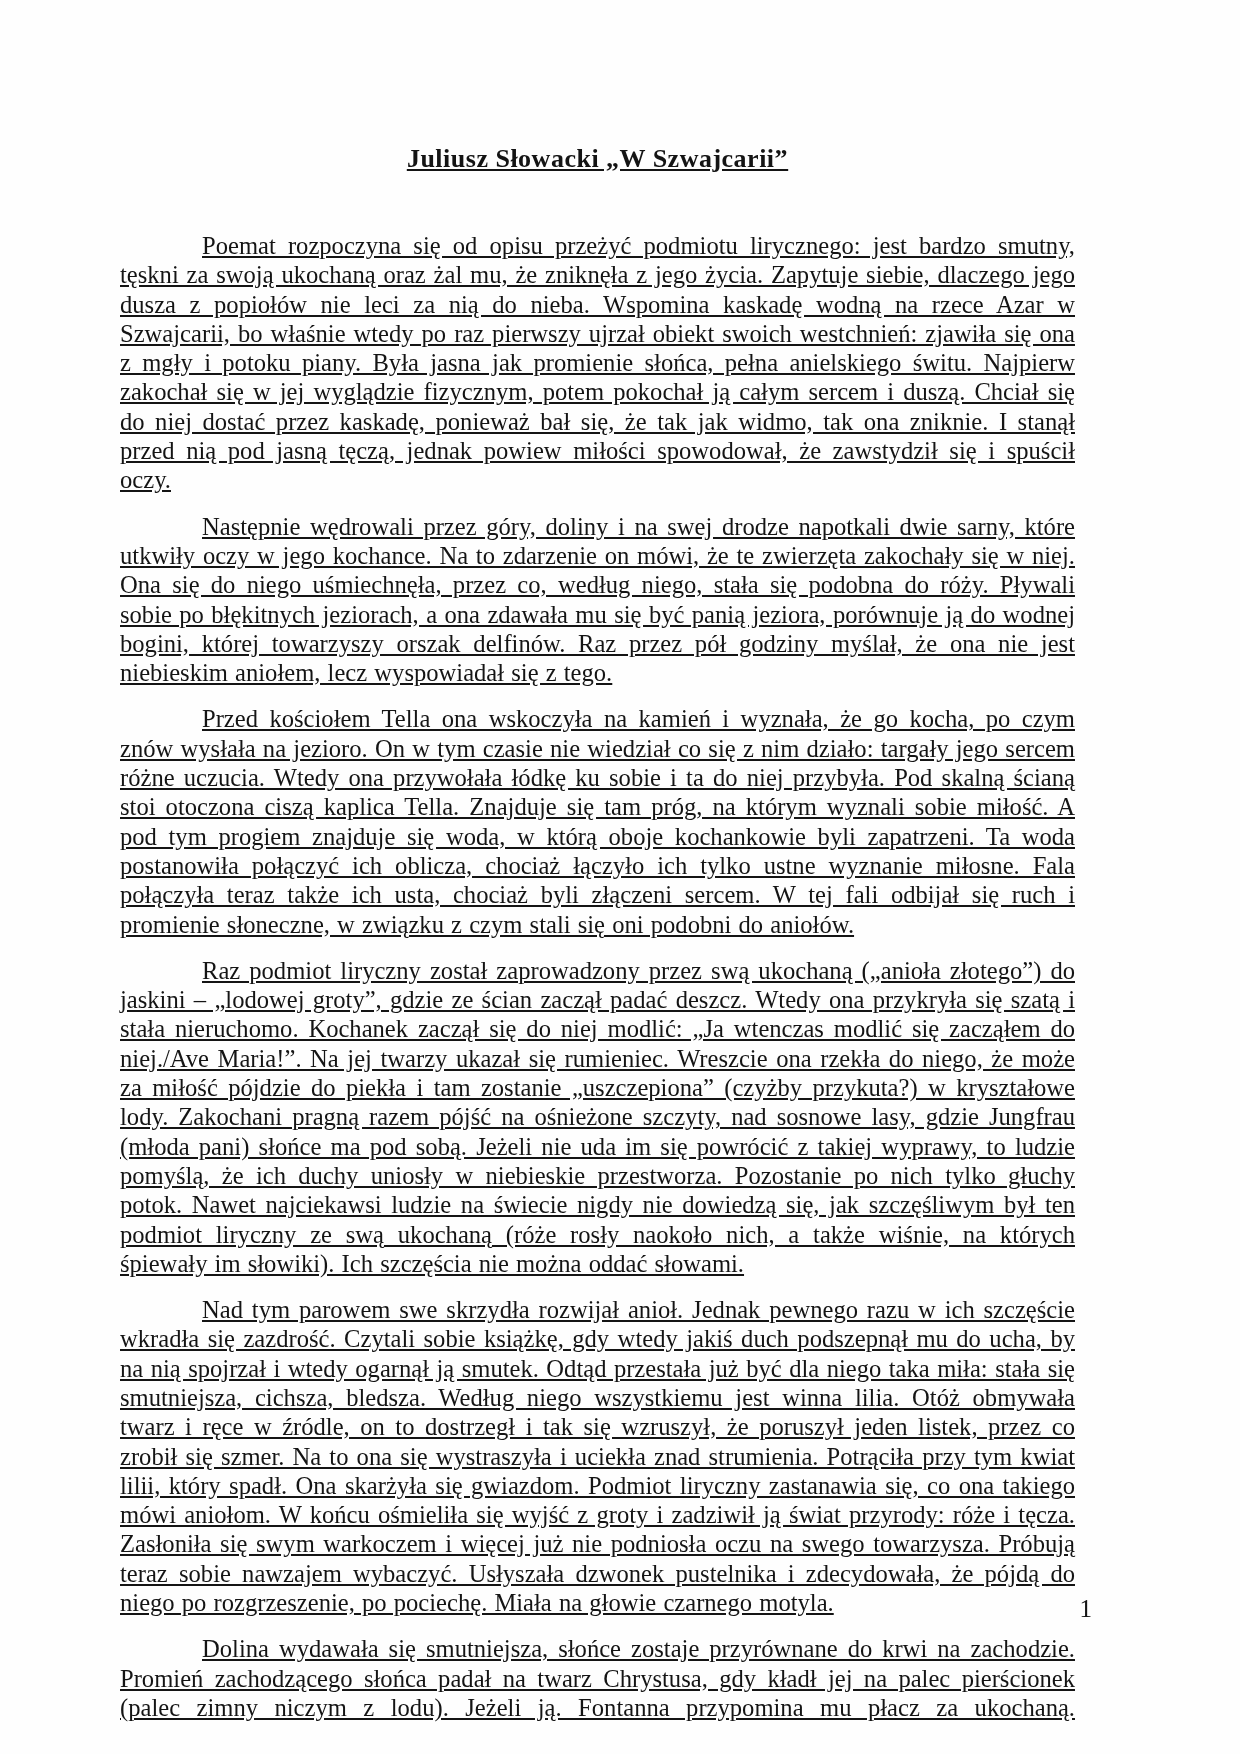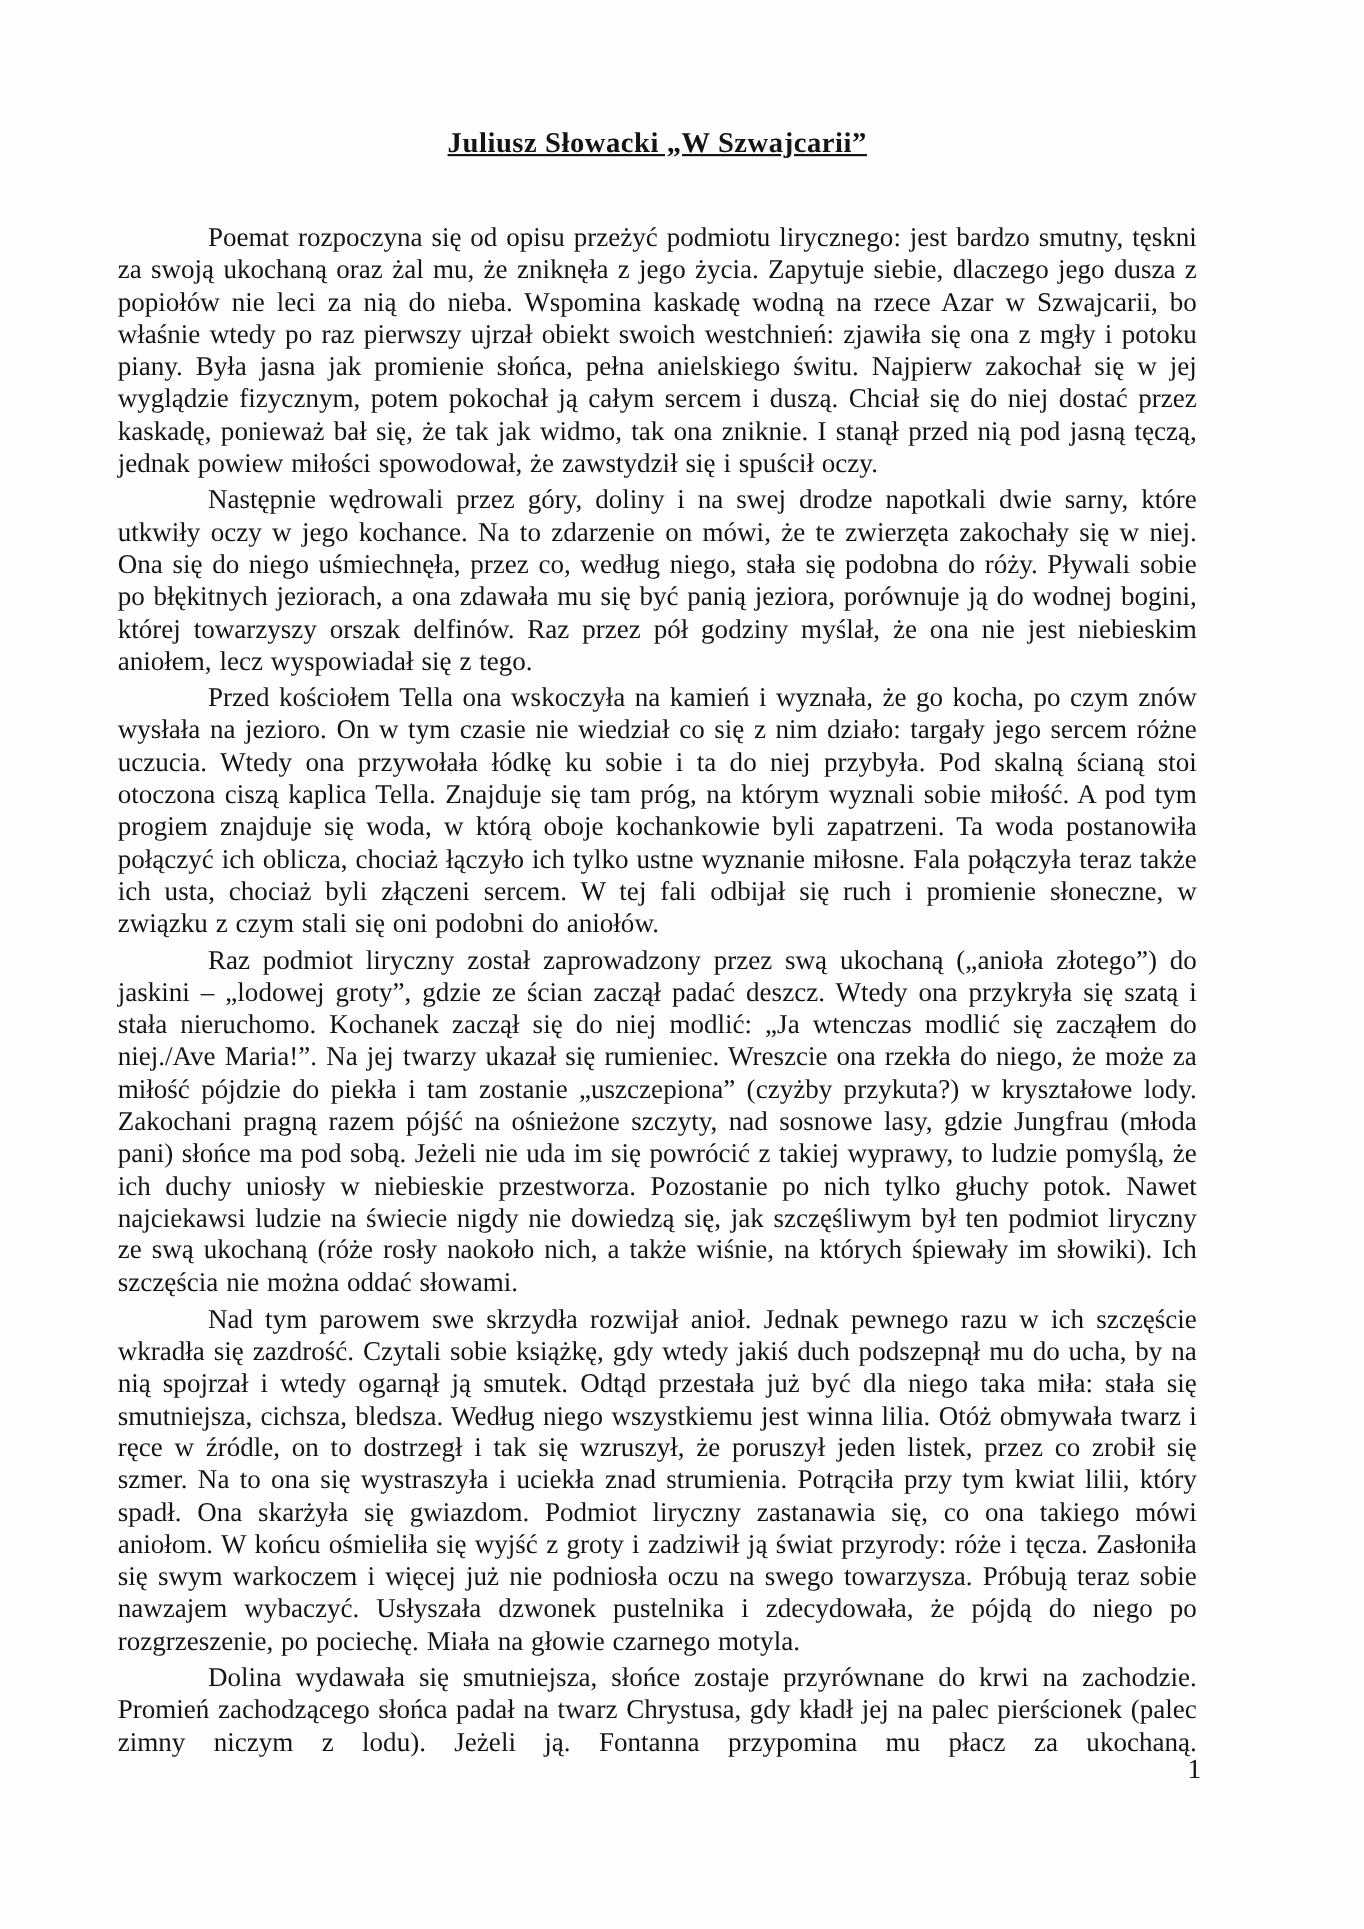--- a/index.html
+++ b/index.html
@@ -13,37 +13,38 @@
     height: 1754px;
     background: #fefefe;
     font-family: "Liberation Serif", "DejaVu Serif", serif;
     color: #141414;
     overflow: hidden;
     box-sizing: border-box;
   }
   .content {
     position: absolute;
     left: 103px;
-    top: 115px;
+    top: 144px;
     width: 989px;
+    text-decoration: underline;
   }
   .doc-title {
     font-size: 26px;
     font-weight: bold;
     text-align: center;
     text-decoration: underline;
     margin: 0 0 57px 0;
     letter-spacing: 0.5px;
   }
   .para {
     font-size: 24.6px;
     line-height: 29.3px;
     text-align: justify;
     text-indent: 82px;
-    margin: 4px;
+    margin: 17px;
     word-spacing: 1px;
   }
   .para.last {
     text-align-last: justify;
   }
   .page-number {
     position: absolute;
     right: 148px;
     top: 1594px;
     font-size: 25px;

